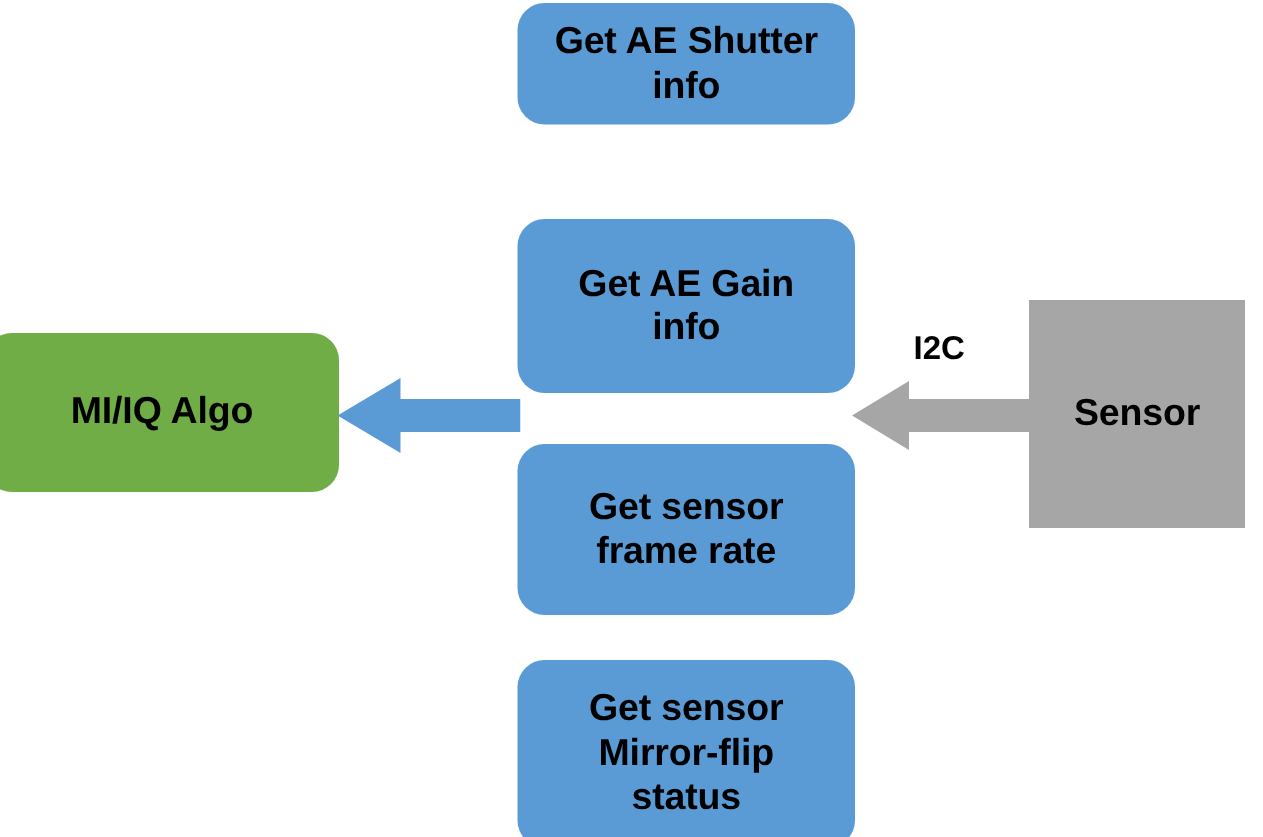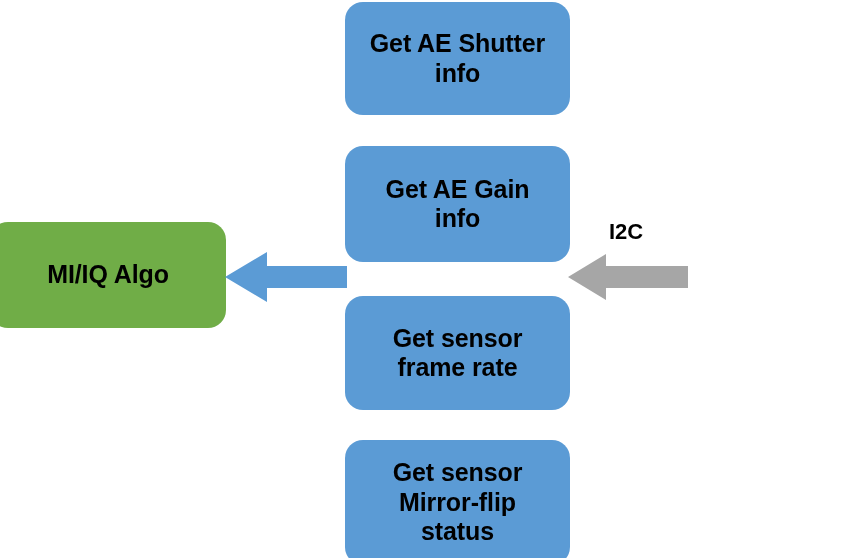--- a/index.html
+++ b/index.html
@@ -46,21 +46,21 @@
     border-radius: 18px;
     font-size: 25px;
   }
   .node.gray {
     background: #A6A6A6;
     border-radius: 0;
     font-size: 25px;
   }
 
   
-  #box-ae-shutter  { left: 345px; top: 2px;   width: 225px; height: 113px; }
+  #box-ae-shutter  { left: 345px; top: 2px;   width: 225px; height: 81px; }
   #box-ae-gain     { left: 345px; top: 146px; width: 225px; height: 116px; }
   #box-frame-rate  { left: 345px; top: 296px; width: 225px; height: 114px; }
   #box-mirror-flip { left: 345px; top: 440px; width: 225px; height: 125px; }
 
   #box-algo        { left: -10px; top: 222px; width: 236px; height: 106px; }
   #box-sensor      { left: 686px; top: 200px; width: 144px; height: 152px; }
 
   
   .arrow {
     position: absolute;
@@ -94,20 +94,21 @@
 
   <div class="node blue" id="box-frame-rate">Get sensor
 frame rate</div>
 
   <div class="node blue" id="box-mirror-flip">Get sensor
 Mirror-flip
 status</div>
 
   <div class="node green" id="box-algo">MI/IQ Algo</div>
 
+  <div class="node gray" id="box-sensor">Sensor</div>
 
   <svg class="arrow" id="arrow-algo" viewBox="0 0 122 54" preserveAspectRatio="none">
     <polygon points="0,27 42,2 42,16 122,16 122,38 42,38 42,52" fill="#5B9BD5"></polygon>
   </svg>
 
   <svg class="arrow" id="arrow-i2c" viewBox="0 0 120 48" preserveAspectRatio="none">
     <polygon points="0,24 38,1 38,13 120,13 120,35 38,35 38,47" fill="#A6A6A6"></polygon>
   </svg>
 
   <div class="edge-label" id="label-i2c">I2C</div>

